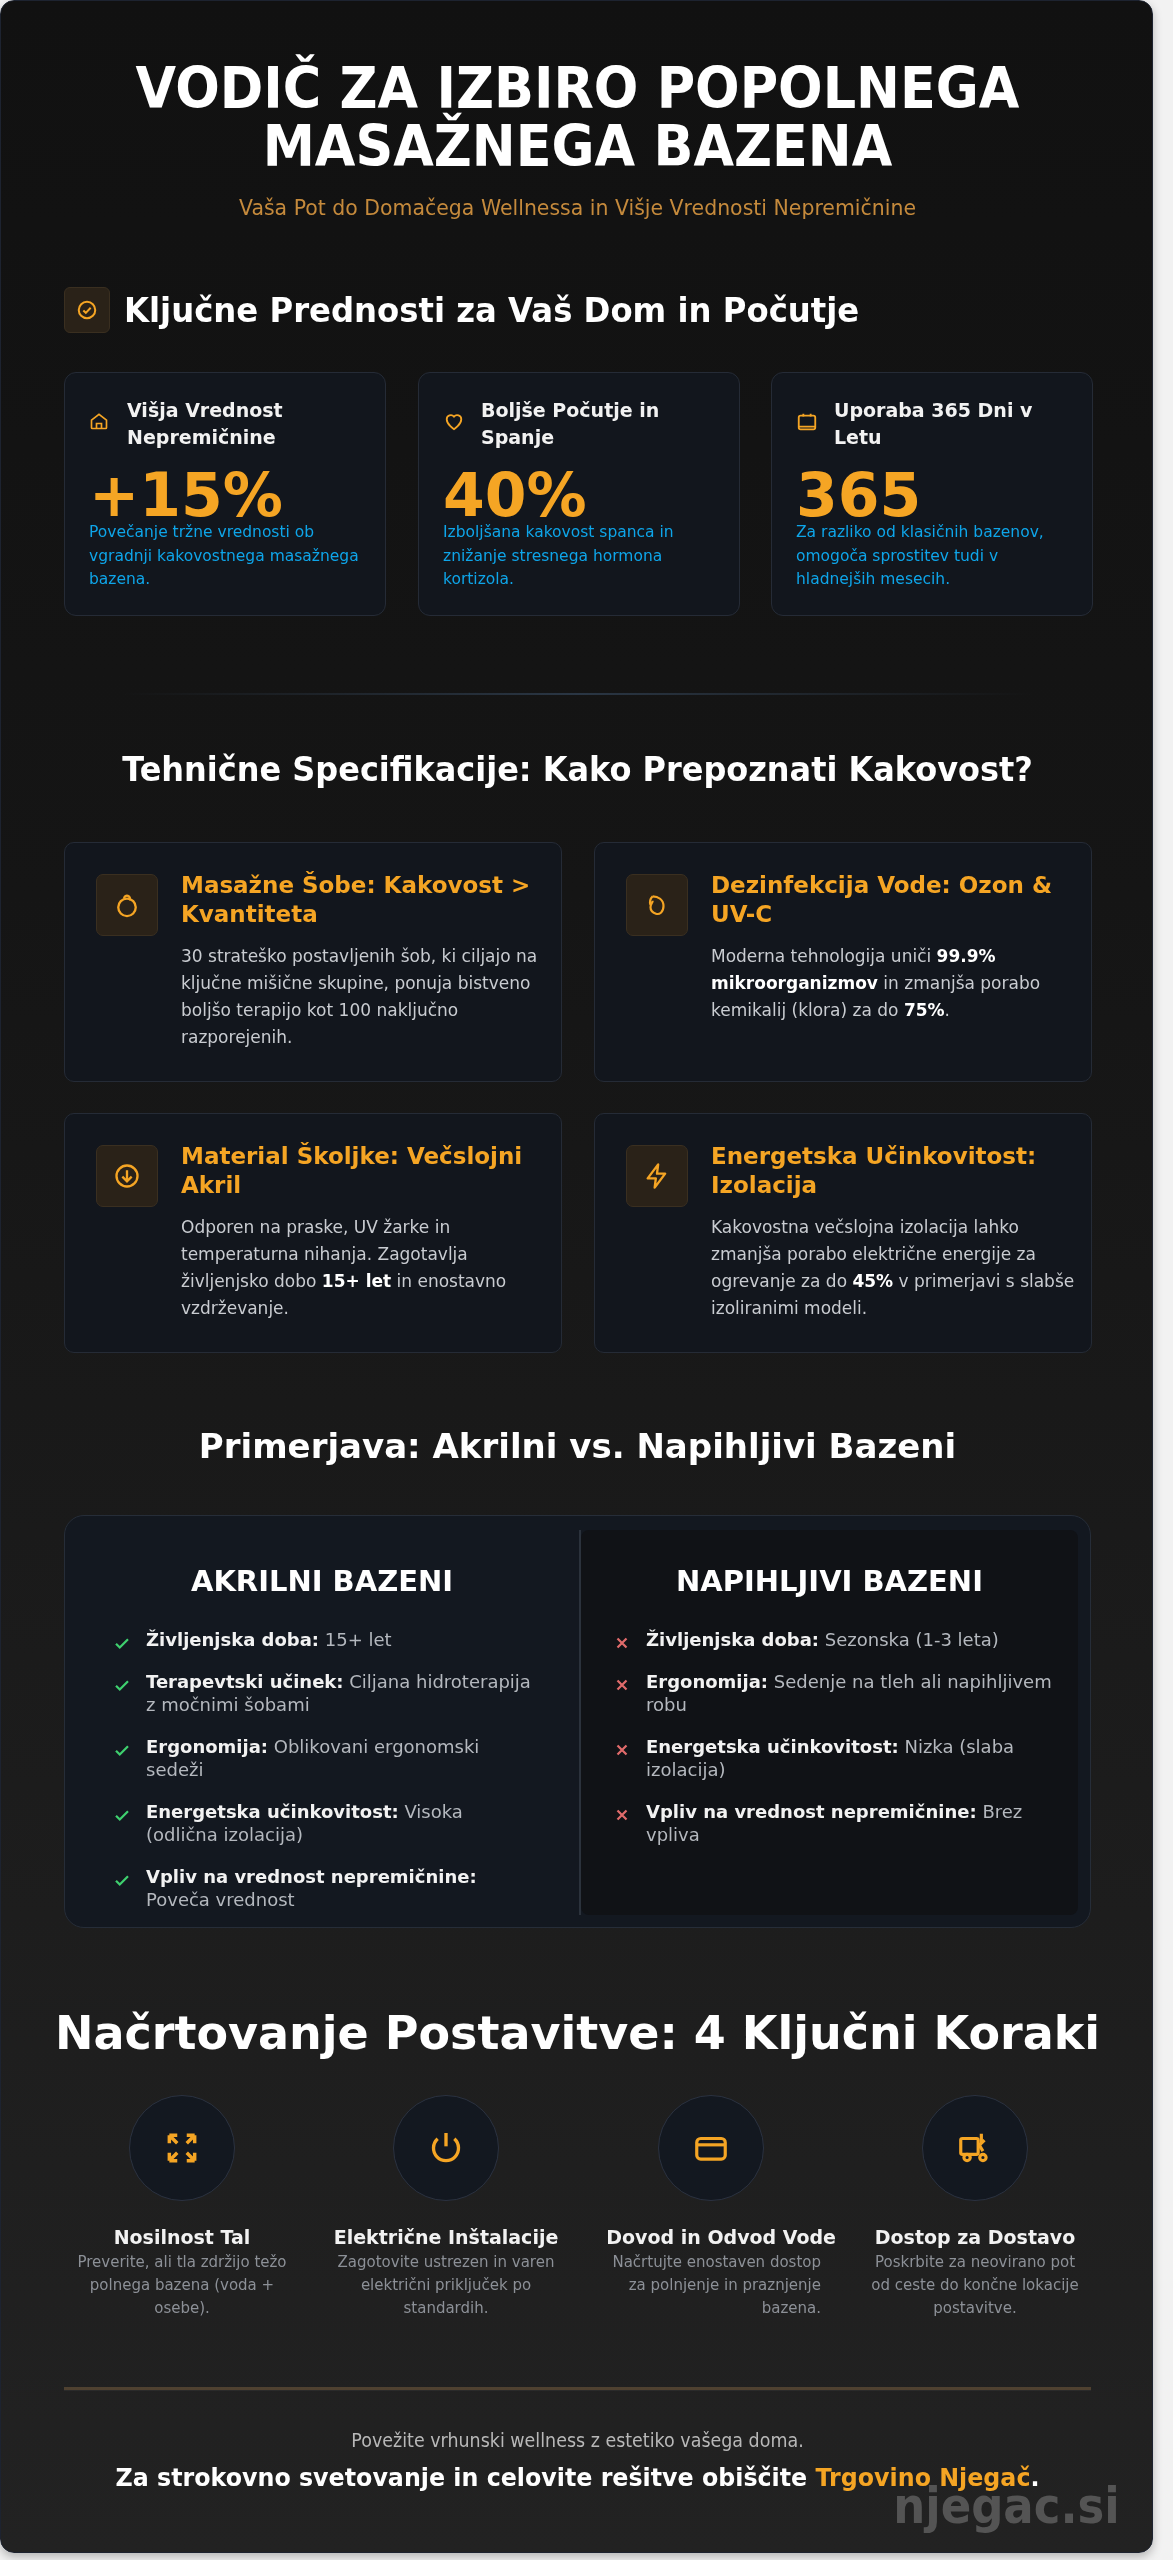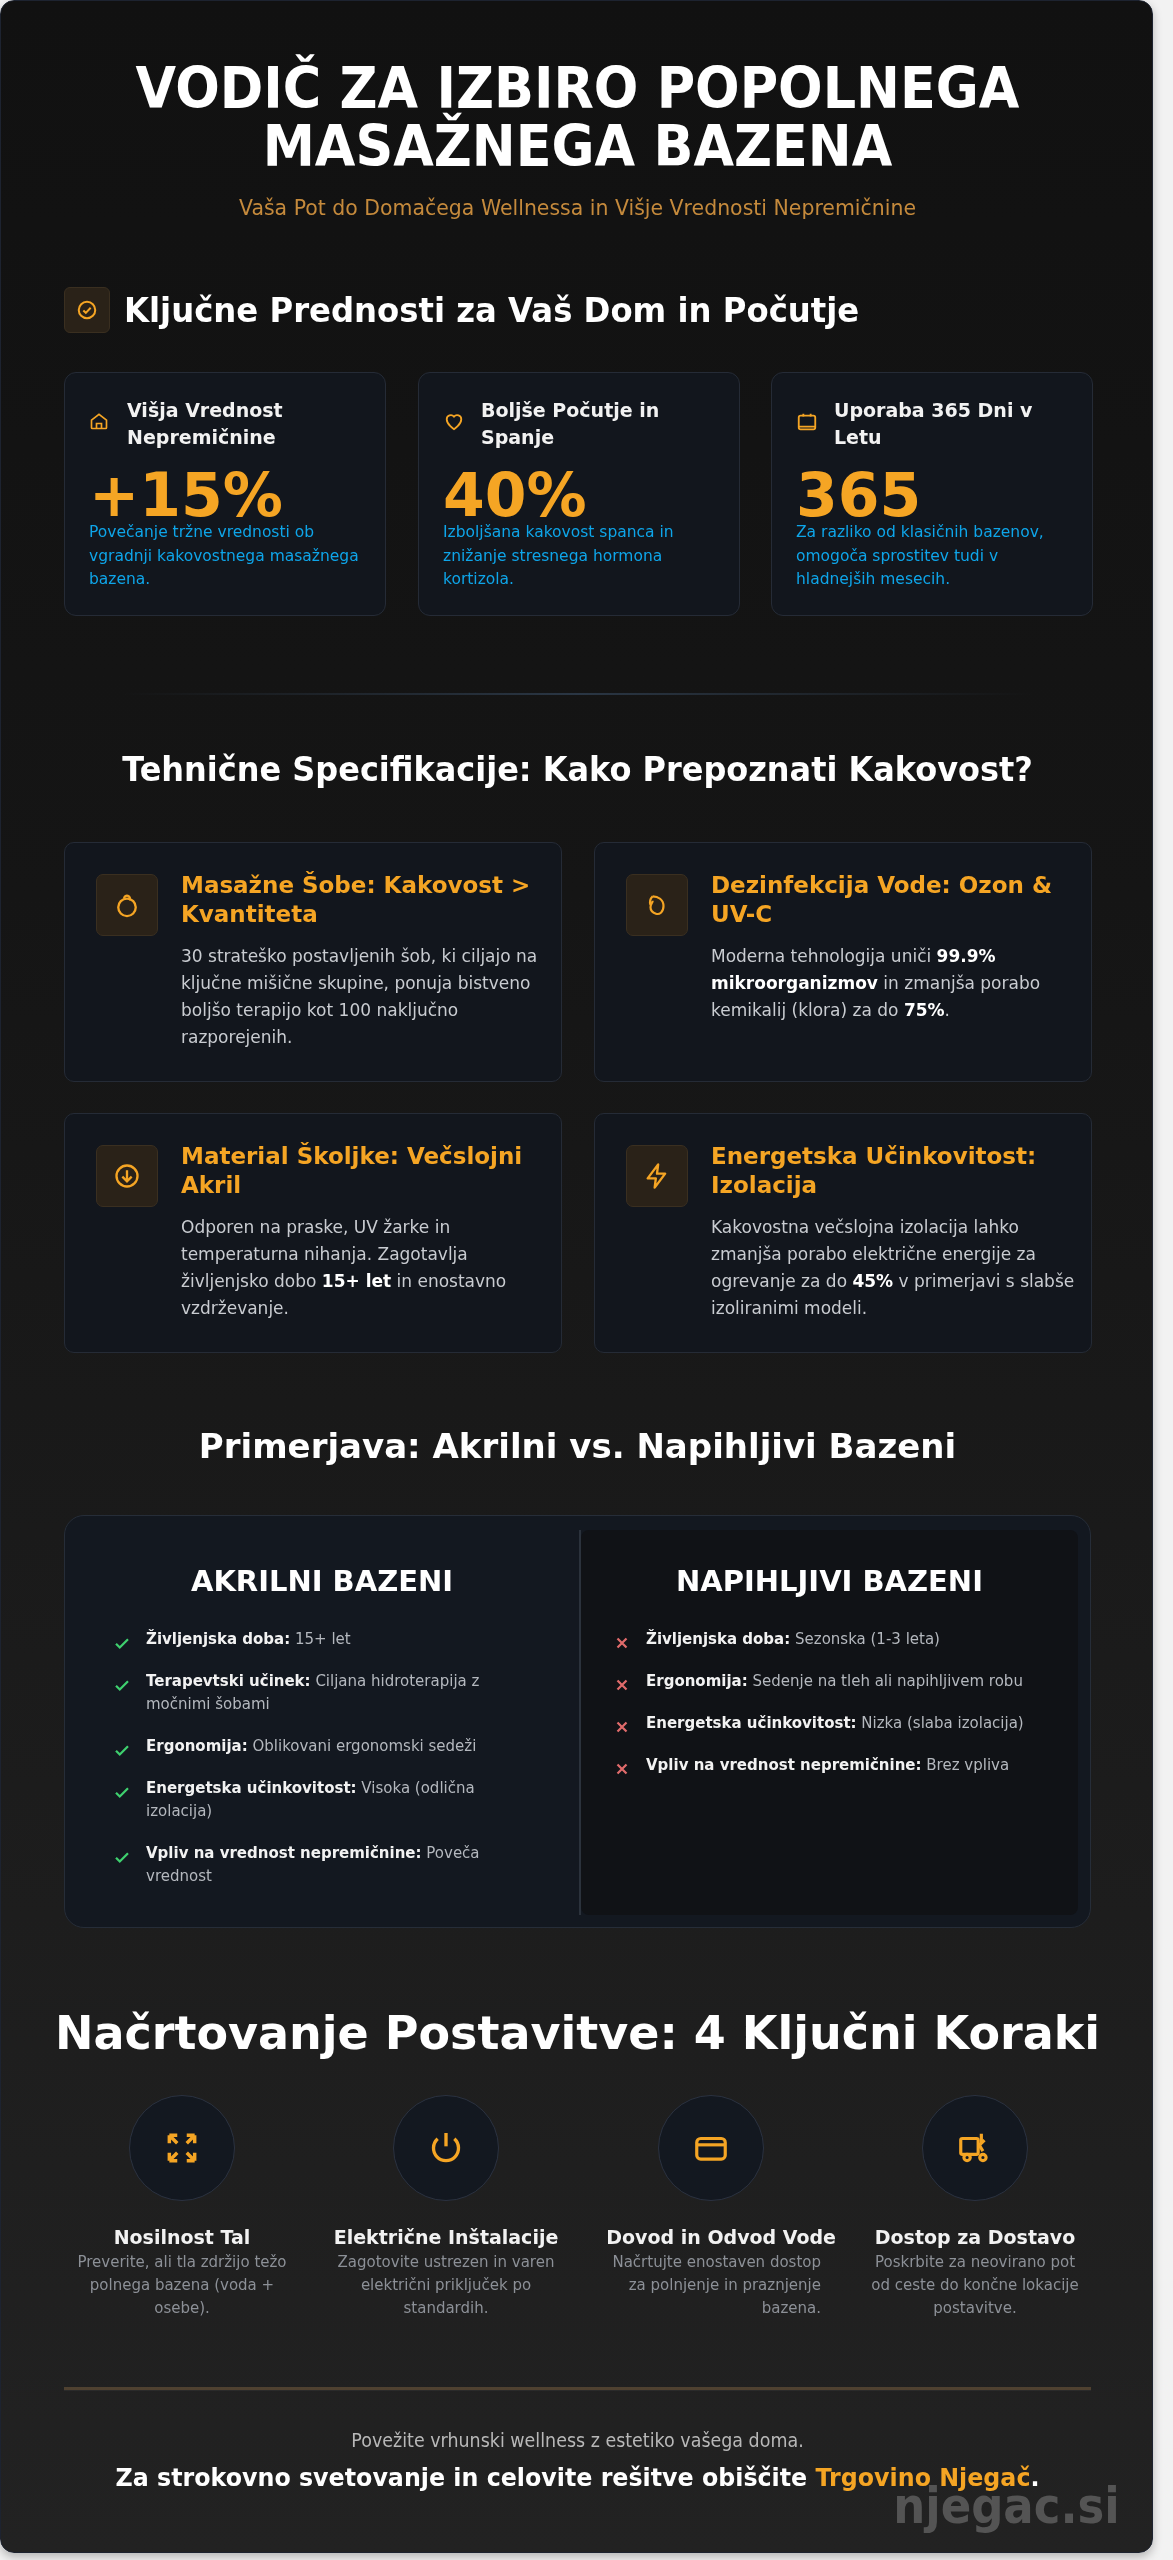--- a/index.html
+++ b/index.html
@@ -56,21 +56,21 @@
     position: absolute; left: 63px; top: 1514px; width: 1027px; height: 413px;
     background: #131820; border: 1px solid #262d38; border-radius: 20px; overflow: hidden;
   }
   .compare .col-right {
     position: absolute; left: 516px; top: 14px; width: 497px; height: 385px;
     background: #101216; border-radius: 8px;
   }
   .compare .vline { position: absolute; left: 514px; top: 14px; width: 2px; height: 385px; background: #2b323c; }
   .cmp-head { position: absolute; font-size: 29px; font-weight: bold; color: #fff; text-align: center; }
   .cmp-list { position: absolute; list-style: none; }
-  .cmp-list li { position: relative; padding-left: 33px; font-size: 15px; line-height: 23px; margin-bottom: 19px; color: #b4b8be; }
+  .cmp-list li { position: relative; padding-left: 33px; font-size: 18px; line-height: 23px; margin-bottom: 19px; color: #b4b8be; }
   .cmp-list li b { color: #f2f2f2; }
   .cmp-list li .mark { position: absolute; left: 0; top: 6px; width: 18px; height: 18px; }
   .sec4-title { top: 2005px; font-size: 46px; }
   .step { position: absolute; top: 2094px; width: 250px; text-align: center; }
   .step .circle {
     margin: 0 auto; width: 106px; height: 106px; border-radius: 50%;
     background: #131820; border: 1px solid #2b3240; display: flex; align-items: center; justify-content: center;
   }
   .step .st-title { margin-top: 24px; font-size: 19px; font-weight: bold; color: #f2f2f2; line-height: 24px; }
   .step .st-text { margin: 2px auto 0; width: 220px; font-size: 15px; line-height: 23px; color: #8c9097; }

